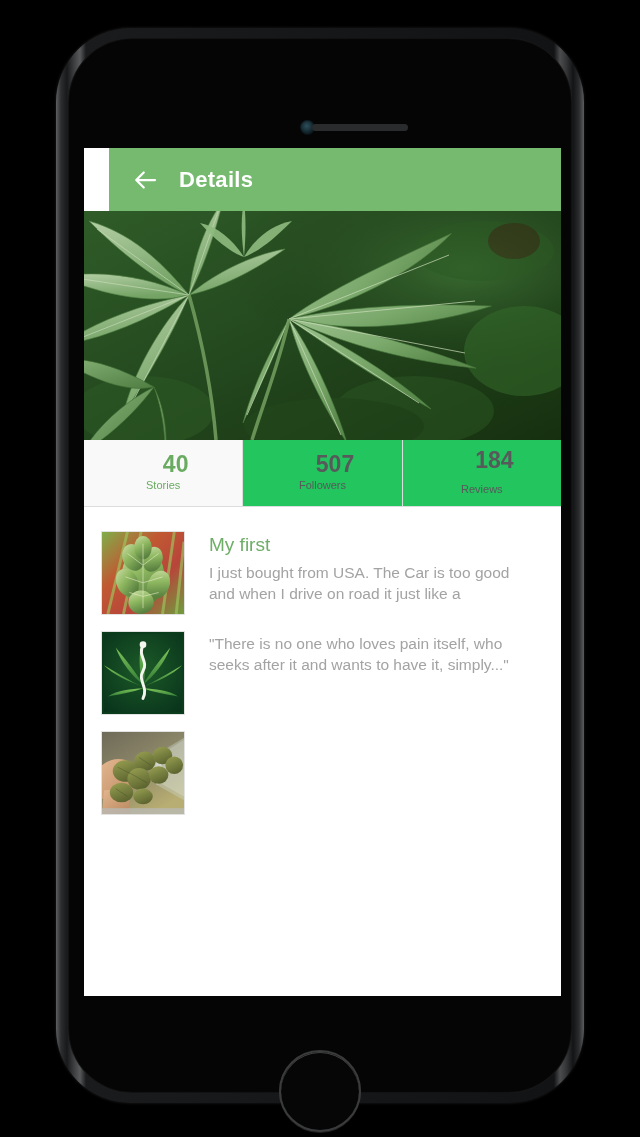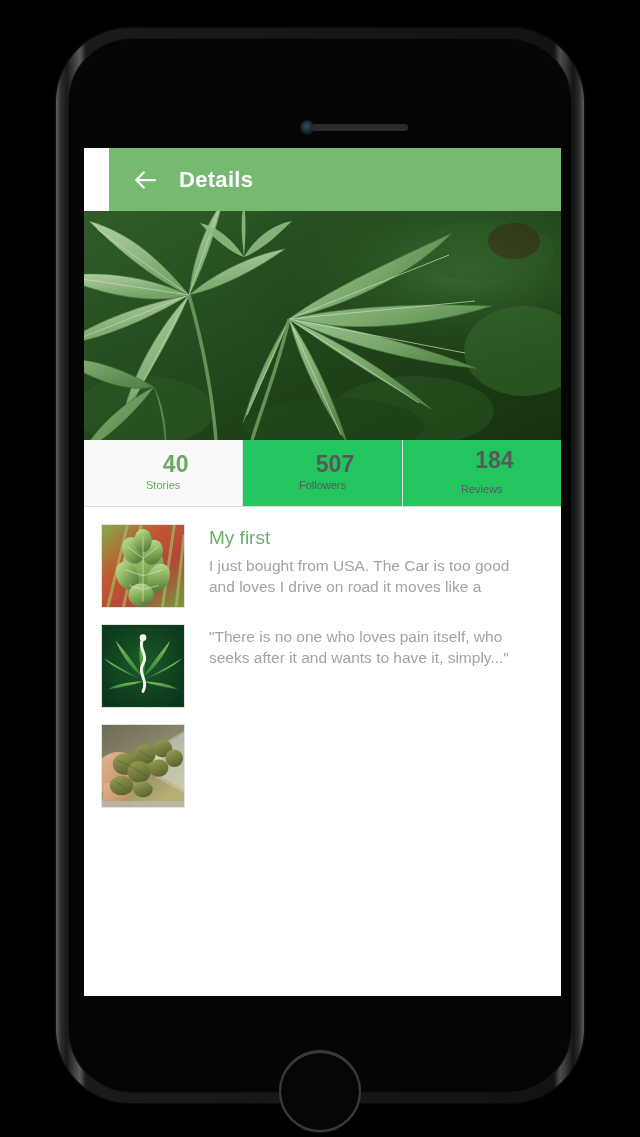--- a/index.html
+++ b/index.html
@@ -144,21 +144,21 @@
     margin-left: 25px;
   }
   .stat-label {
     font-size: 11px;
     color: #58595b;
     line-height: 17px;
   }
   .stat.active .stat-value, .stat.active .stat-label { color: #6aab62; }
 
   
-  .story-list { padding-top: 9px; background: #ffffff; }
+  .story-list { padding-top: 16px; background: #ffffff; }
   .story-item {
     display: flex;
     padding: 8px 14px 8px 17px;
     cursor: pointer;
   }
   .thumb {
     width: 84px;
     height: 84px;
     flex: 0 0 84px;
     border: 1px solid #e2e2e2;
@@ -353,21 +353,21 @@
               <path d="M42,34 L58,22"></path>
             <path d="M42,52 L24,46"></path>
               <path d="M42,52 L62,46"></path>
             <path d="M42,66 L28,62"></path>
               <path d="M42,66 L58,62"></path>
           </g>
         </svg>
       </div>
       <div class="story-text">
         <div class="story-title">My first</div>
-        <div class="story-desc">I just bought from USA. The Car is too good and loves I drive on road it moves like a</div>
+        <div class="story-desc">I just bought from USA. The Car is too good and when I drive on road it just like a</div>
       </div>
     </div>
 
     <div class="story-item">
       <div class="thumb">
         <svg viewBox="0 0 84 84" preserveAspectRatio="none">
           <defs>
             <radialGradient id="t2bg" cx="0.5" cy="0.45" r="0.75">
               <stop offset="0%" stop-color="#1d5a28"></stop>
               <stop offset="100%" stop-color="#06301a"></stop>

